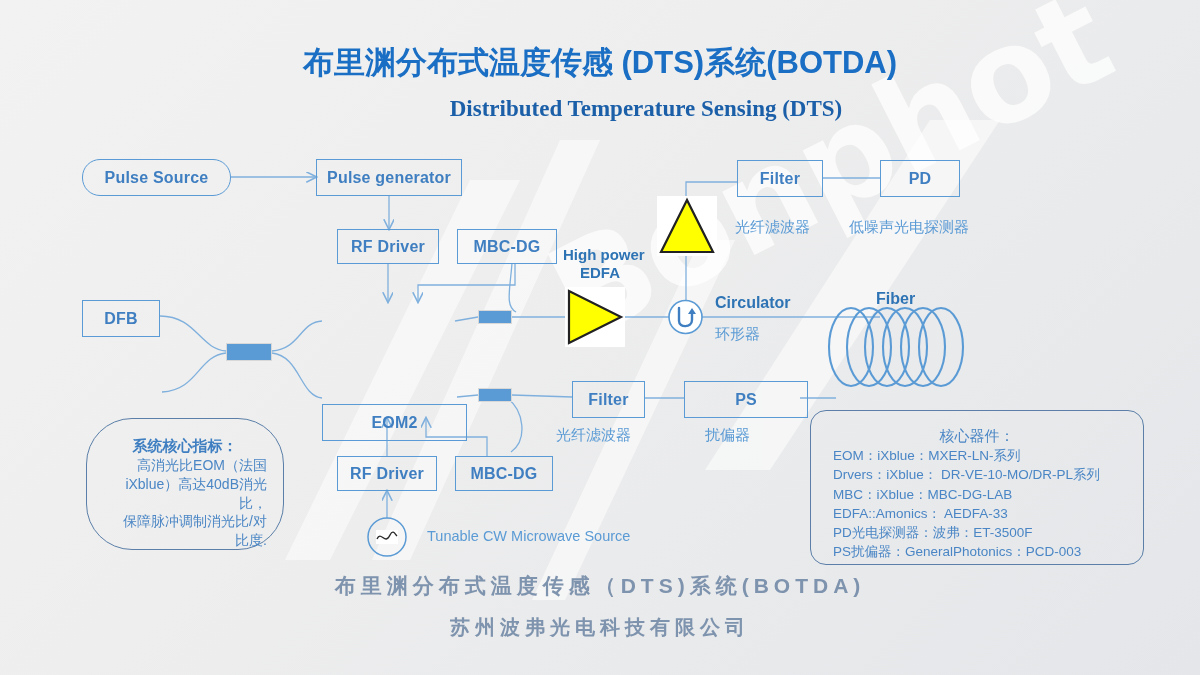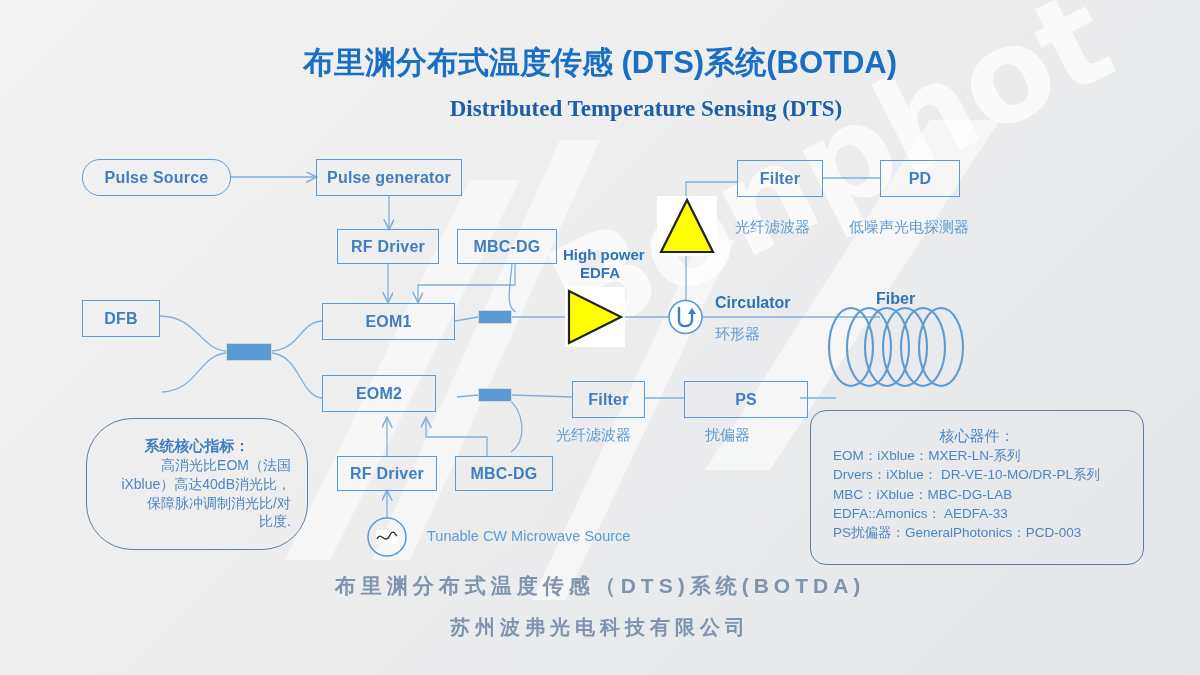--- a/index.html
+++ b/index.html
@@ -295,23 +295,22 @@
   <div class="blk" style="left:82px; top:159px; width:149px; height:37px;border-radius:18px;">Pulse Source</div>
 
   <div class="blk" style="left:316px; top:159px; width:146px; height:37px;">Pulse generator</div>
 
   <div class="blk" style="left:337px; top:229px; width:102px; height:35px;">RF Driver</div>
 
   <div class="blk" style="left:457px; top:229px; width:100px; height:35px;">MBC-DG</div>
 
   <div class="blk" style="left:82px; top:300px; width:78px; height:37px;">DFB</div>
 
-  <div class="blk" style="left:322px; top:303px; width:133px; height:37px;">EOM1</div>
-
-  <div class="blk" style="left:322px; top:375px; width:114px; height:37px;text-align:center;">EOM2</div>
+
+  <div class="blk" style="left:322px; top:404px; width:145px; height:37px;text-align:center;">EOM2</div>
 
   <div class="blk" style="left:337px; top:456px; width:100px; height:35px;">RF Driver</div>
 
   <div class="blk" style="left:455px; top:456px; width:98px; height:35px;">MBC-DG</div>
 
   <div class="blk" style="left:737px; top:160px; width:86px; height:37px;">Filter</div>
 
   <div class="blk" style="left:880px; top:160px; width:80px; height:37px;">PD</div>
 
   <div class="blk" style="left:572px; top:381px; width:73px; height:37px;">Filter</div>
@@ -327,37 +326,38 @@
   <div class="lbl-b" style="left:876px; top:290px; font-size:16px;">Fiber</div>
 
   <div class="lbl-cn" style="left:735px; top:218px;">光纤滤波器</div>
   <div class="lbl-cn" style="left:849px; top:218px;">低噪声光电探测器</div>
 
   <div class="lbl-cn" style="left:556px; top:426px;">光纤滤波器</div>
   <div class="lbl-cn" style="left:705px; top:426px;">扰偏器</div>
 
   <div class="lbl" style="left:427px; top:528px; font-size:14.5px; color:#5b9bd5;">Tunable CW Microwave Source</div>
 
-  <div class="capsule" style="left:86px; top:418px; width:222px; height:132px;">
+  <div class="capsule" style="left:86px; top:418px; width:198px; height:132px;">
     <div class="cap-left-body">
       <div class="cap-title">系统核心指标：</div>
       <div class="cap-line">高消光比EOM（法国</div>
       <div class="cap-line">iXblue）高达40dB消光比，</div>
       <div class="cap-line">保障脉冲调制消光比/对</div>
       <div class="cap-line">比度.</div>
     </div>
   </div>
 
   <div class="capsule" style="left:810px; top:410px; width:334px; height:155px; border-radius:16px;">
     <div class="cap-right-body">
       <div class="cap-line" style="text-align:center; font-size:15px;">核心器件：</div>
       <div class="cap-line">EOM：iXblue：MXER-LN-系列</div>
       <div class="cap-line">Drvers：iXblue： DR-VE-10-MO/DR-PL系列</div>
       <div class="cap-line">MBC：iXblue：MBC-DG-LAB</div>
       <div class="cap-line">EDFA::Amonics： AEDFA-33</div>
+      <div class="cap-line">PD光电探测器：波弗：ET-3500F</div>
       <div class="cap-line">PS扰偏器：GeneralPhotonics：PCD-003</div>
     </div>
   </div>
 
   <div class="footer1">布里渊分布式温度传感（DTS)系统(BOTDA)</div>
   <div class="footer2">苏州波弗光电科技有限公司</div>
 
 </div>
 
 </body></html>

